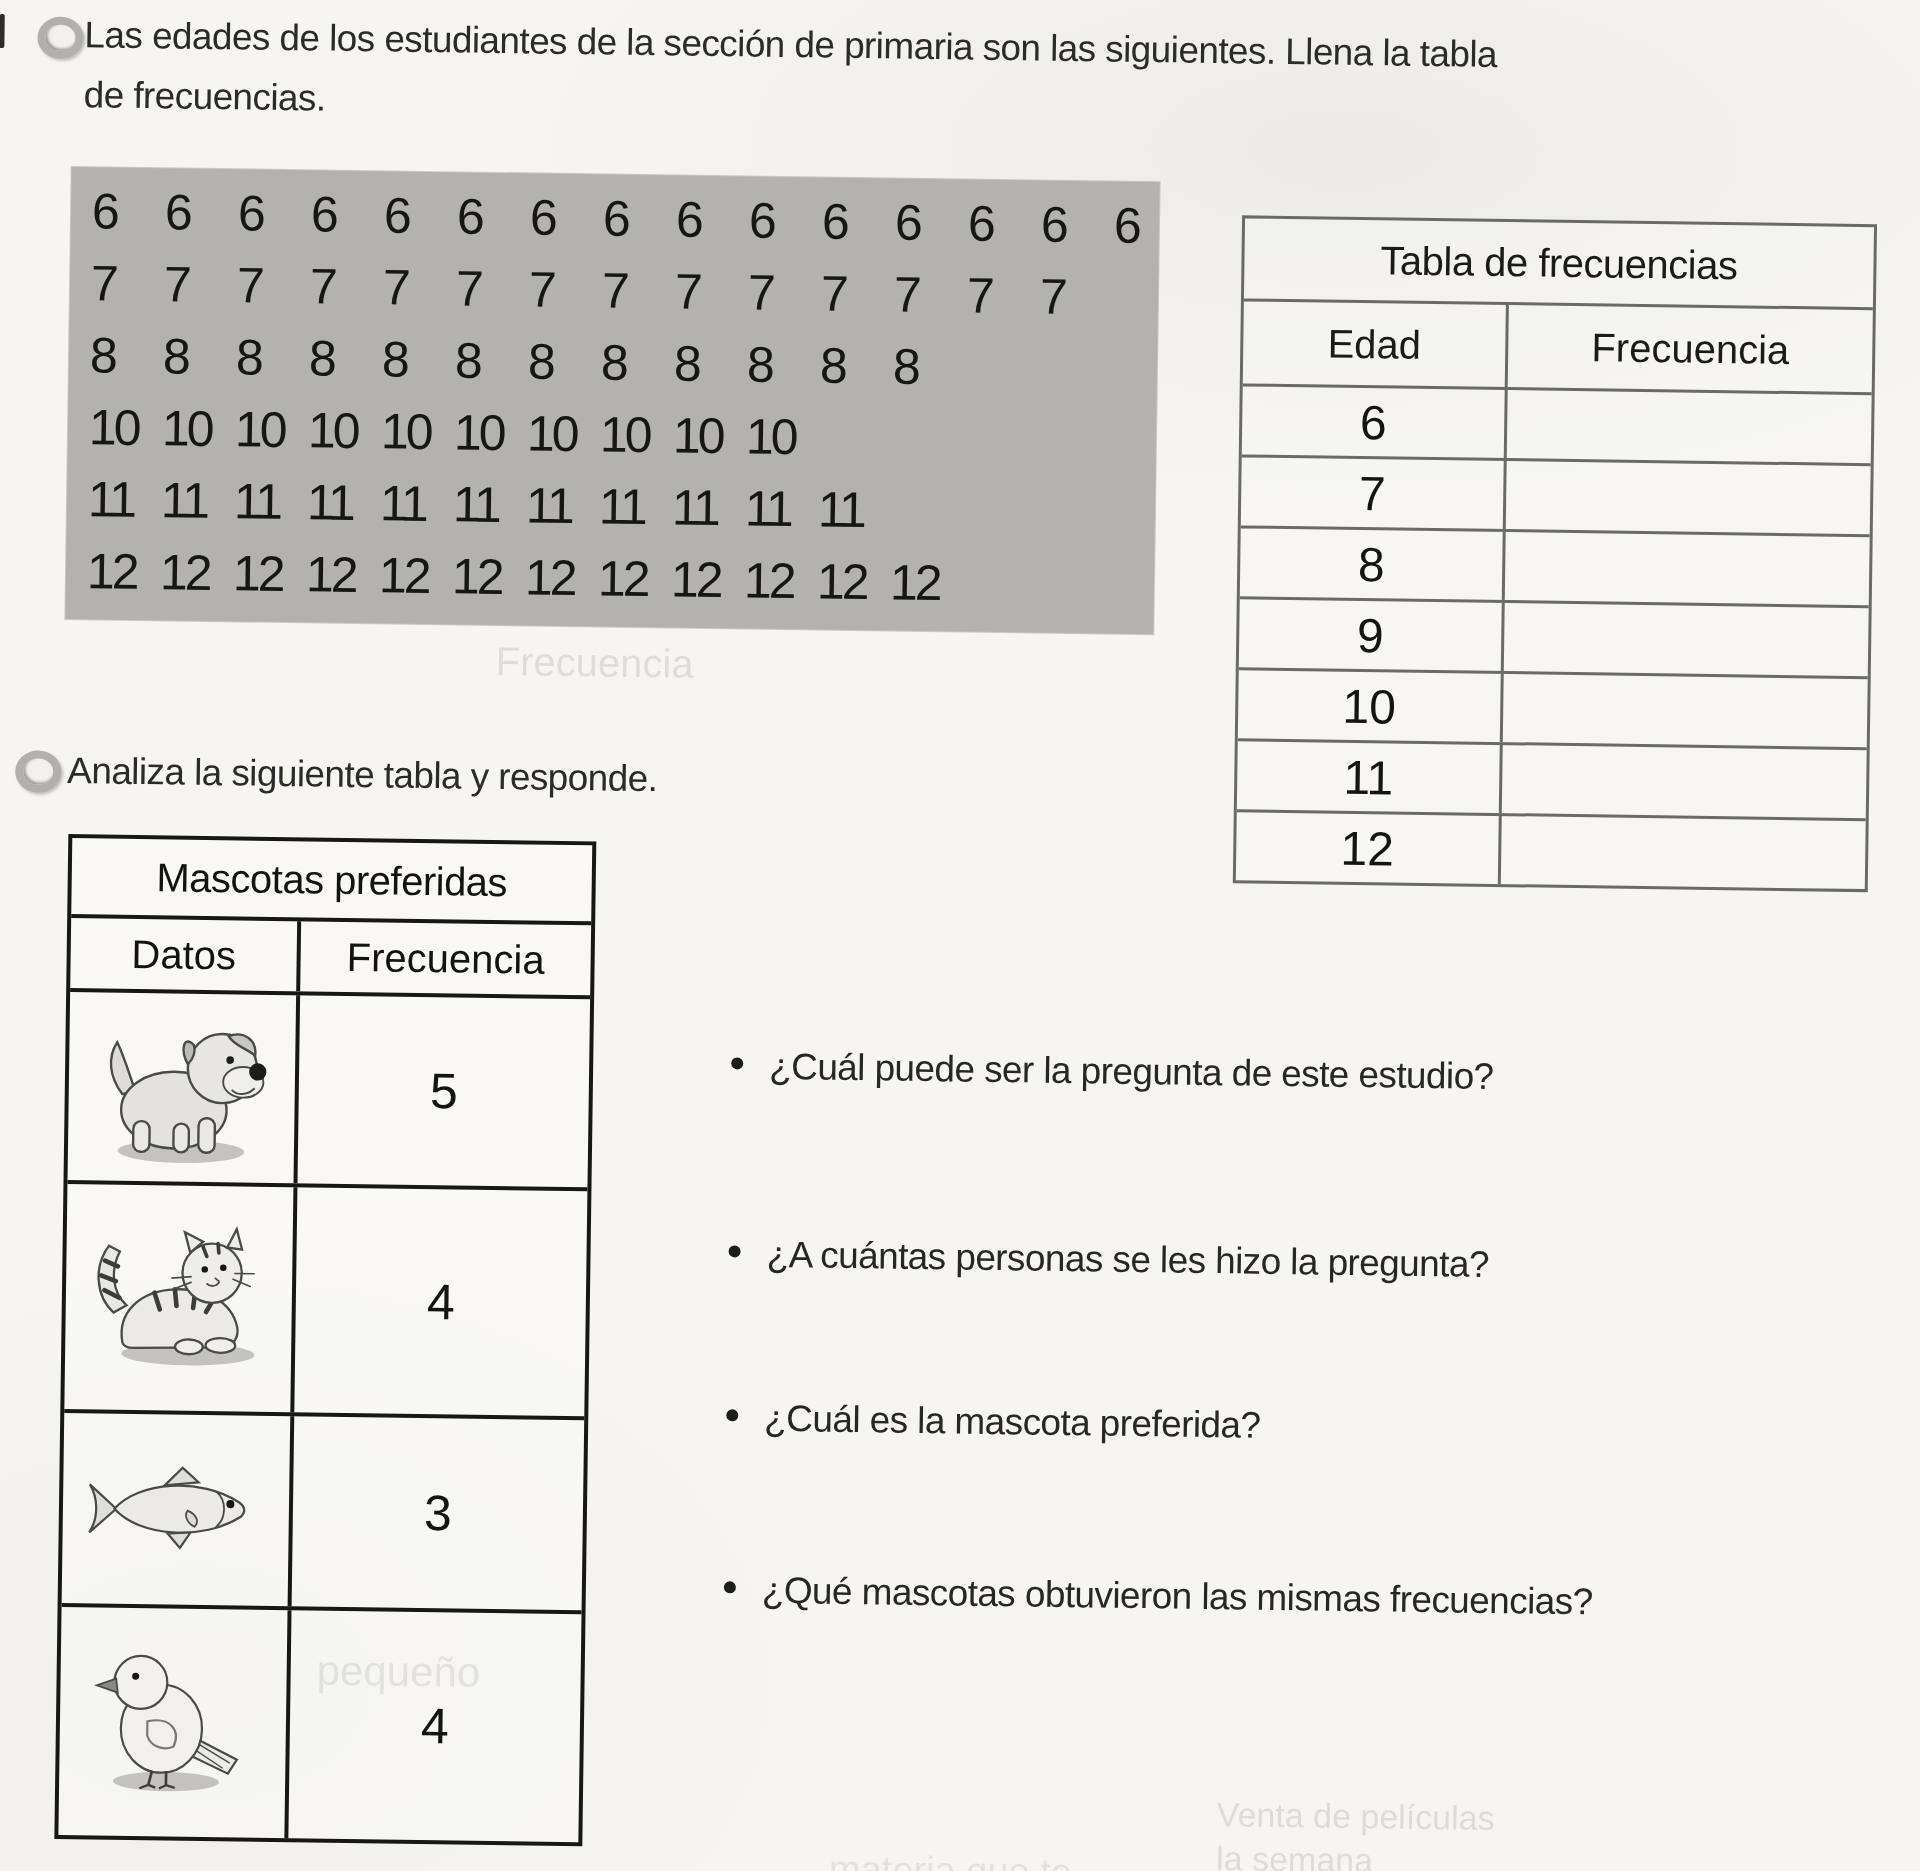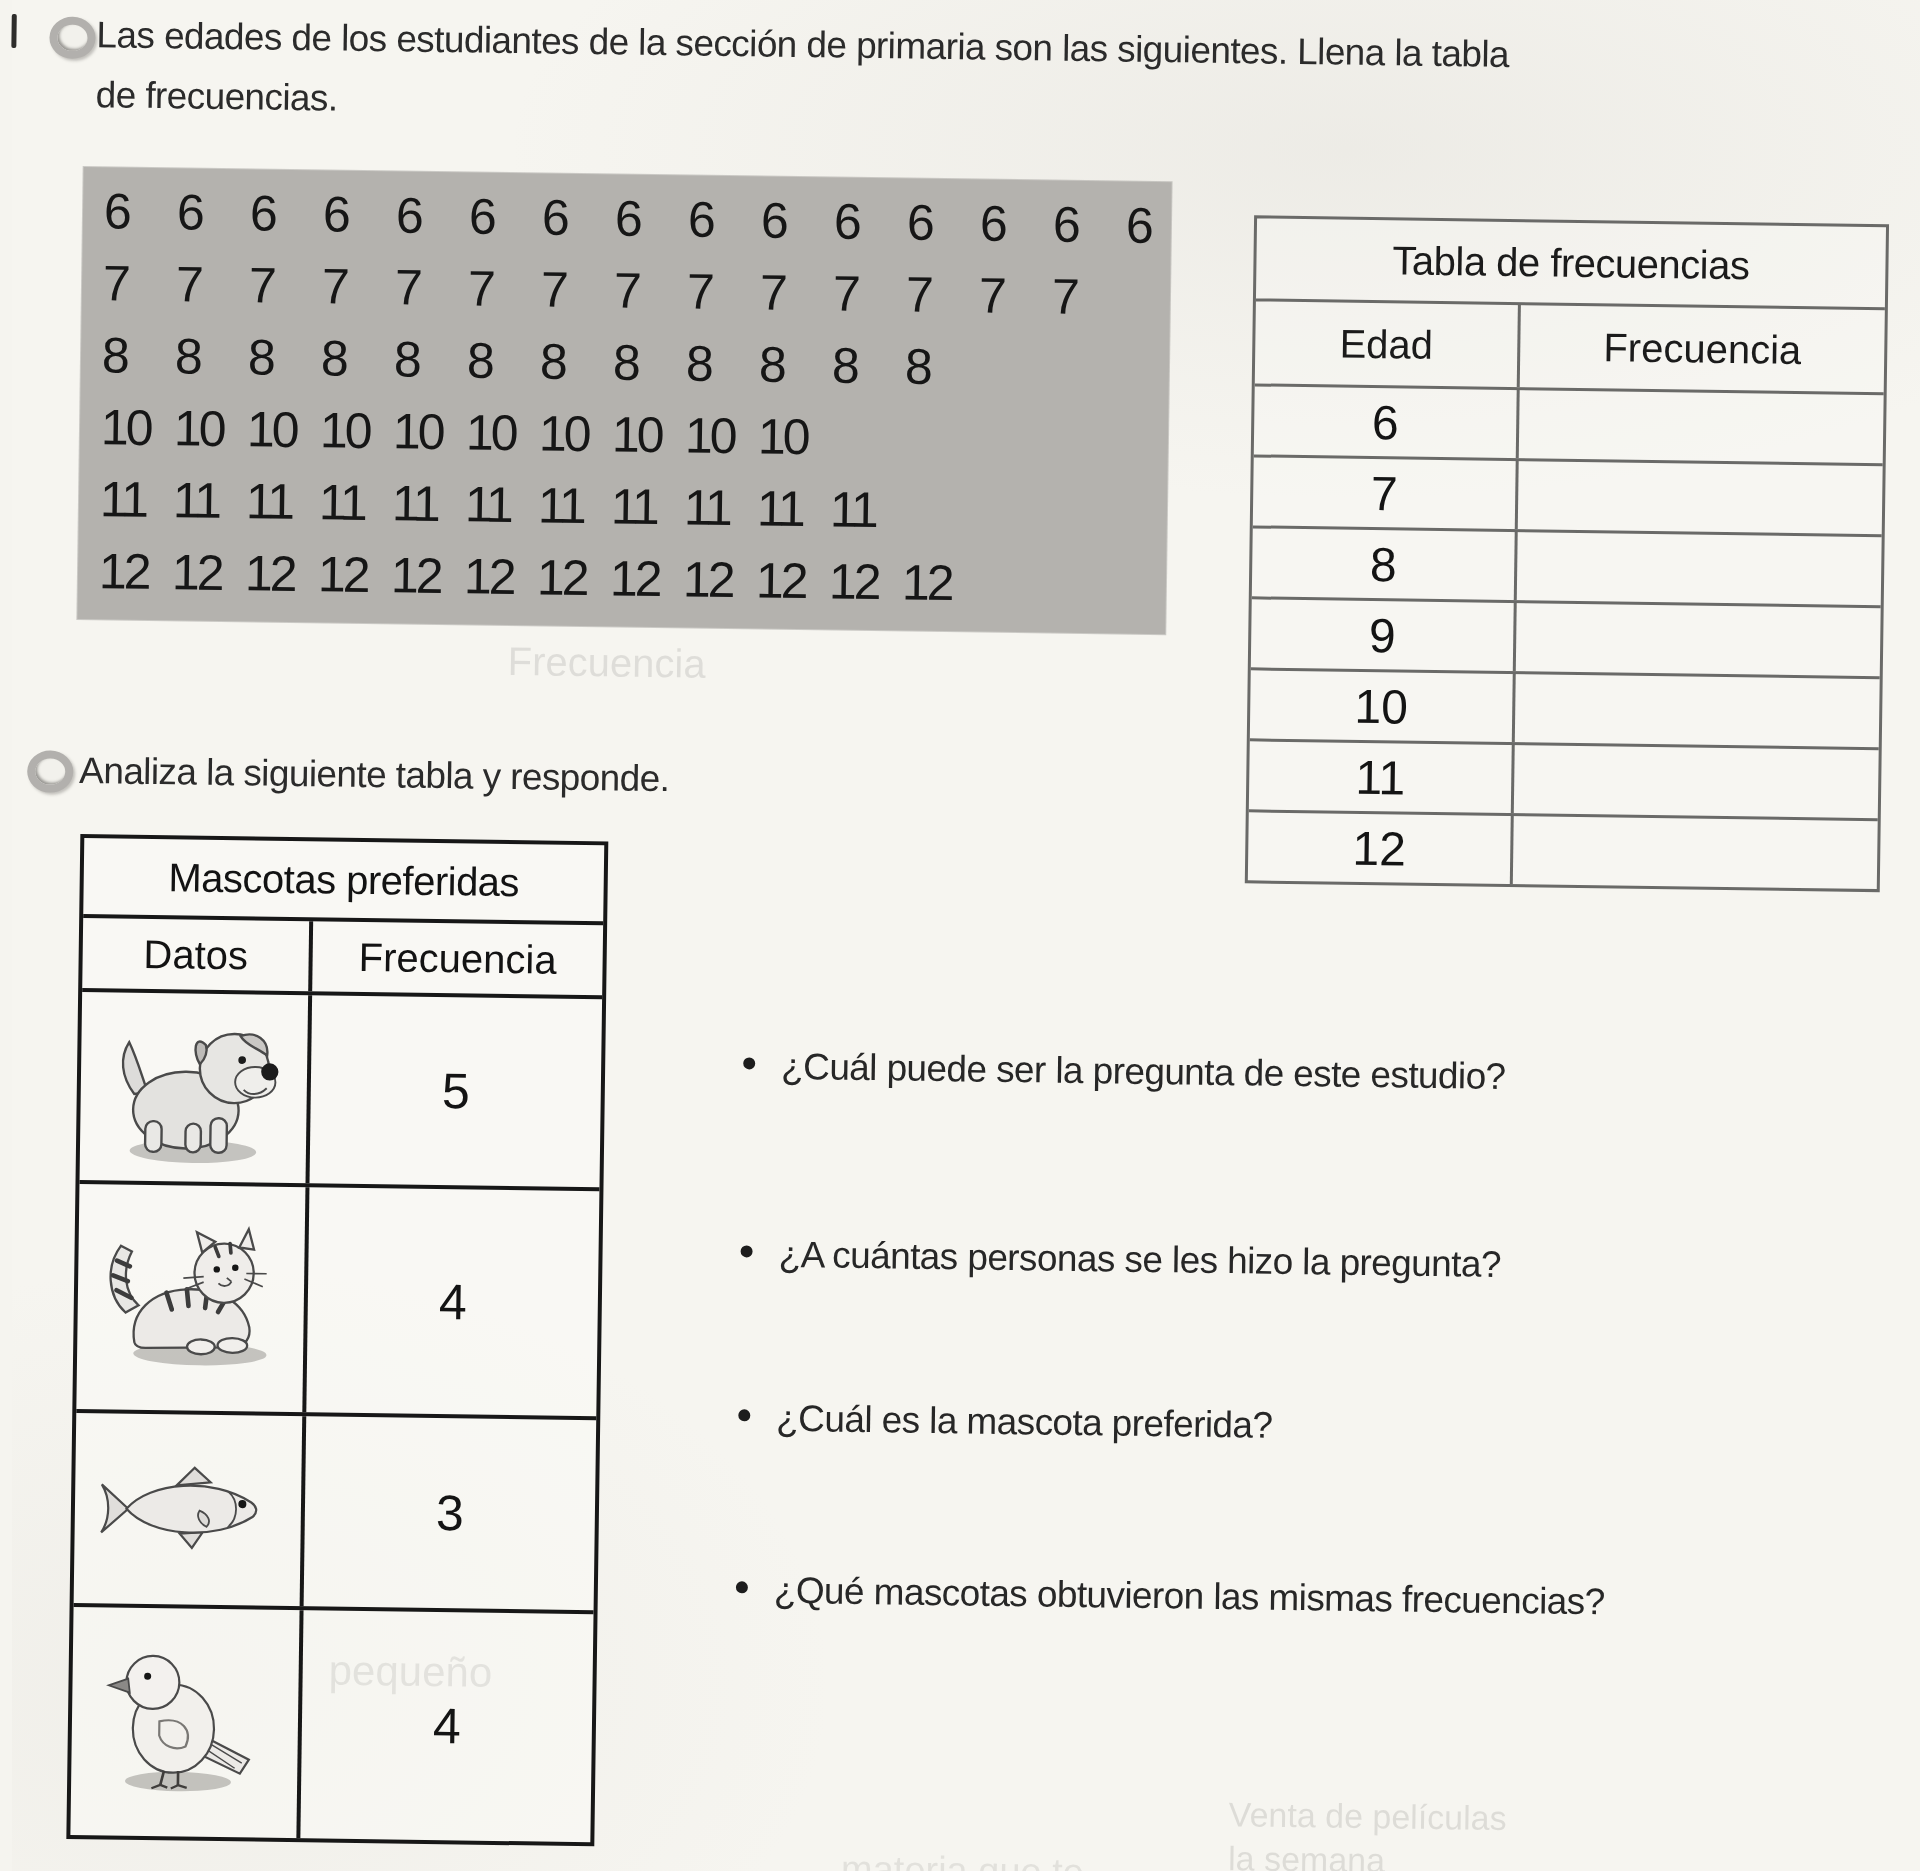--- a/index.html
+++ b/index.html
@@ -7,21 +7,20 @@
     width:1920px;height:1871px;position:relative;overflow:hidden;
     background:#f5f4ef;
     font-family:"Liberation Sans", sans-serif;
     color:#262626;
   }
   #page{position:absolute;inset:0;
     background:
       radial-gradient(1200px 500px at 70% 8%, rgba(210,207,200,0.25), rgba(0,0,0,0) 70%),
       radial-gradient(900px 600px at 10% 90%, rgba(215,212,205,0.20), rgba(0,0,0,0) 70%),
       #f6f5f0;
-    margin-left: 12px;
   }
   #sheet{position:absolute;inset:0;transform:rotate(0.8deg);transform-origin:0 0;}
 
   .edge-mark{position:absolute;background:#2e2d2b;border-radius:2px;}
 
   
   .ring{
     position:absolute;display:block;width:30px;height:26px;border-radius:50%;
     border:8px solid #b2b0ad;background:#f2f1ec;
     box-shadow: inset 2px -2px 3px rgba(80,78,75,.55), 2px 2px 3px rgba(130,128,124,.45);

